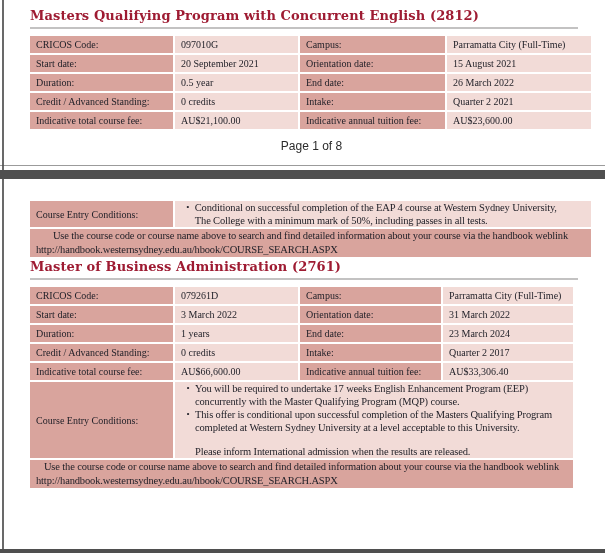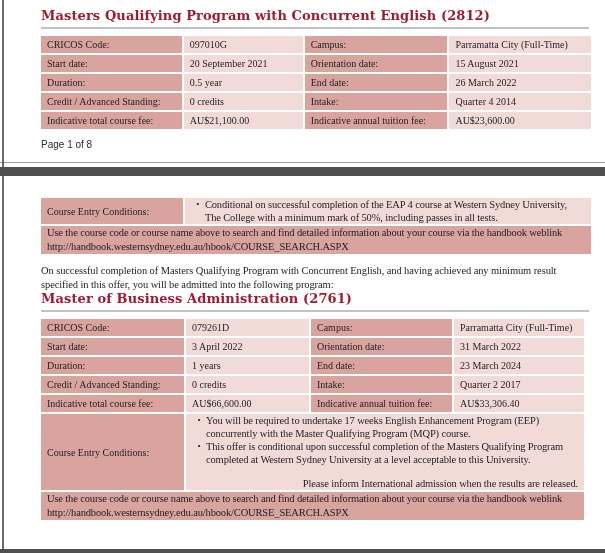--- a/index.html
+++ b/index.html
@@ -11,21 +11,21 @@
     overflow: hidden;
     font-family: "Liberation Serif", serif;
     color: var(--text, #1e1e26);
   }
   .left-edge {
     position: absolute; left: 2px; top: 0;
     width: 2px; height: 553px;
     background: var(--separator, #4f4f4f);
     opacity: .85;
   }
-  .page { padding-left: 41px; padding-right: 12px; }
+  .page { padding-left: 30px; padding-right: 12px; }
   .page-1 { padding-top: 8px; }
   .page-2 { padding-top: 20px; }
 
   .program-title {
     font-family: "DejaVu Serif", serif;
     font-size: 13px; font-weight: bold;
     color: var(--accent, #9e1b32);
     margin: 0; letter-spacing: 0.1px;
     white-space: nowrap;
   }
@@ -54,35 +54,35 @@
   td.entry-val {
     white-space: normal;
     padding: 3px 6px 4px 6px;
     font-size: 10.5px;
     line-height: 13px;
   }
   td.entry-val-tall { vertical-align: top; padding-top: 4px; }
   .bullet-line { display: flex; }
   .bullet-marker { flex: 0 0 14px; text-align: center; font-size: 9px; line-height: 13px; }
   .bullet-text { flex: 1; white-space: pre-wrap; letter-spacing: -0.15px; }
-  .entry-note { margin-left: 14px; margin-top: 11px; letter-spacing: -0.15px; text-align: right; }
+  .entry-note { margin-left: 14px; margin-top: 11px; letter-spacing: -0.15px; }
 
   td.handbook-cell {
     white-space: normal;
     padding: 4px 6px 8px 6px;
     font-size: 10.5px;
     line-height: 14px;
   }
-  .handbook-note { display: block; white-space: nowrap; letter-spacing: -0.15px; }
+  .handbook-note { display: block; white-space: nowrap; letter-spacing: -0.15px; text-align: center; }
   .handbook-url { display: block; white-space: nowrap; letter-spacing: -0.15px; }
 
   .page-number {
-    text-align: left;
+    text-align: center;
     font-family: "Liberation Sans", sans-serif;
-    font-size: 10px; color: #2b2b2b;
+    font-size: 12px; color: #2b2b2b;
     margin-top: 8px;
   }
   .page-edge-line {
     height: 1px; width: 605px;
     background: #9b9b9b;
     margin-top: 12px;
   }
   .page-separator {
     height: 9px; width: 605px;
     background: var(--separator, #4f4f4f);
@@ -135,21 +135,21 @@
       <tr>
         <td class="lbl">Duration:</td>
         <td class="val">0.5 year</td>
         <td class="lbl">End date:</td>
         <td class="val">26 March 2022</td>
       </tr>
       <tr>
         <td class="lbl">Credit / Advanced Standing:</td>
         <td class="val">0 credits</td>
         <td class="lbl">Intake:</td>
-        <td class="val">Quarter 4 2014</td>
+        <td class="val">Quarter 2 2021</td>
       </tr>
       <tr>
         <td class="lbl">Indicative total course fee:</td>
         <td class="val">AU$21,100.00</td>
         <td class="lbl">Indicative annual tuition fee:</td>
         <td class="val">AU$23,600.00</td>
       </tr>
     </tbody>
   </table>
 
@@ -178,43 +178,41 @@
       </tr>
       <tr>
         <td class="lbl handbook-cell" colspan="2">
           <span class="handbook-note">Use the course code or course name above to search and find detailed information about your course via the handbook weblink</span>
           <span class="handbook-url">http://handbook.westernsydney.edu.au/hbook/COURSE_SEARCH.ASPX</span>
         </td>
       </tr>
     </tbody>
   </table>
 
-  <p class="admission">On successful completion of Masters Qualifying Program with Concurrent English, and having achieved any minimum result
-specified in this offer, you will be admitted into the following program:</p>
 
   <h1 class="program-title second">Master of Business Administration (2761)</h1>
   <div class="heading-rule"></div>
 
   <table class="info-table">
     <colgroup>
         <col style="width:143px">
         <col style="width:123px">
         <col style="width:141px">
         <col style="width:130px">
       </colgroup>
     <tbody>
       <tr>
         <td class="lbl">CRICOS Code:</td>
         <td class="val">079261D</td>
         <td class="lbl">Campus:</td>
         <td class="val">Parramatta City (Full-Time)</td>
       </tr>
       <tr>
         <td class="lbl">Start date:</td>
-        <td class="val">3 April 2022</td>
+        <td class="val">3 March 2022</td>
         <td class="lbl">Orientation date:</td>
         <td class="val">31 March 2022</td>
       </tr>
       <tr>
         <td class="lbl">Duration:</td>
         <td class="val">1 years</td>
         <td class="lbl">End date:</td>
         <td class="val">23 March 2024</td>
       </tr>
       <tr>

